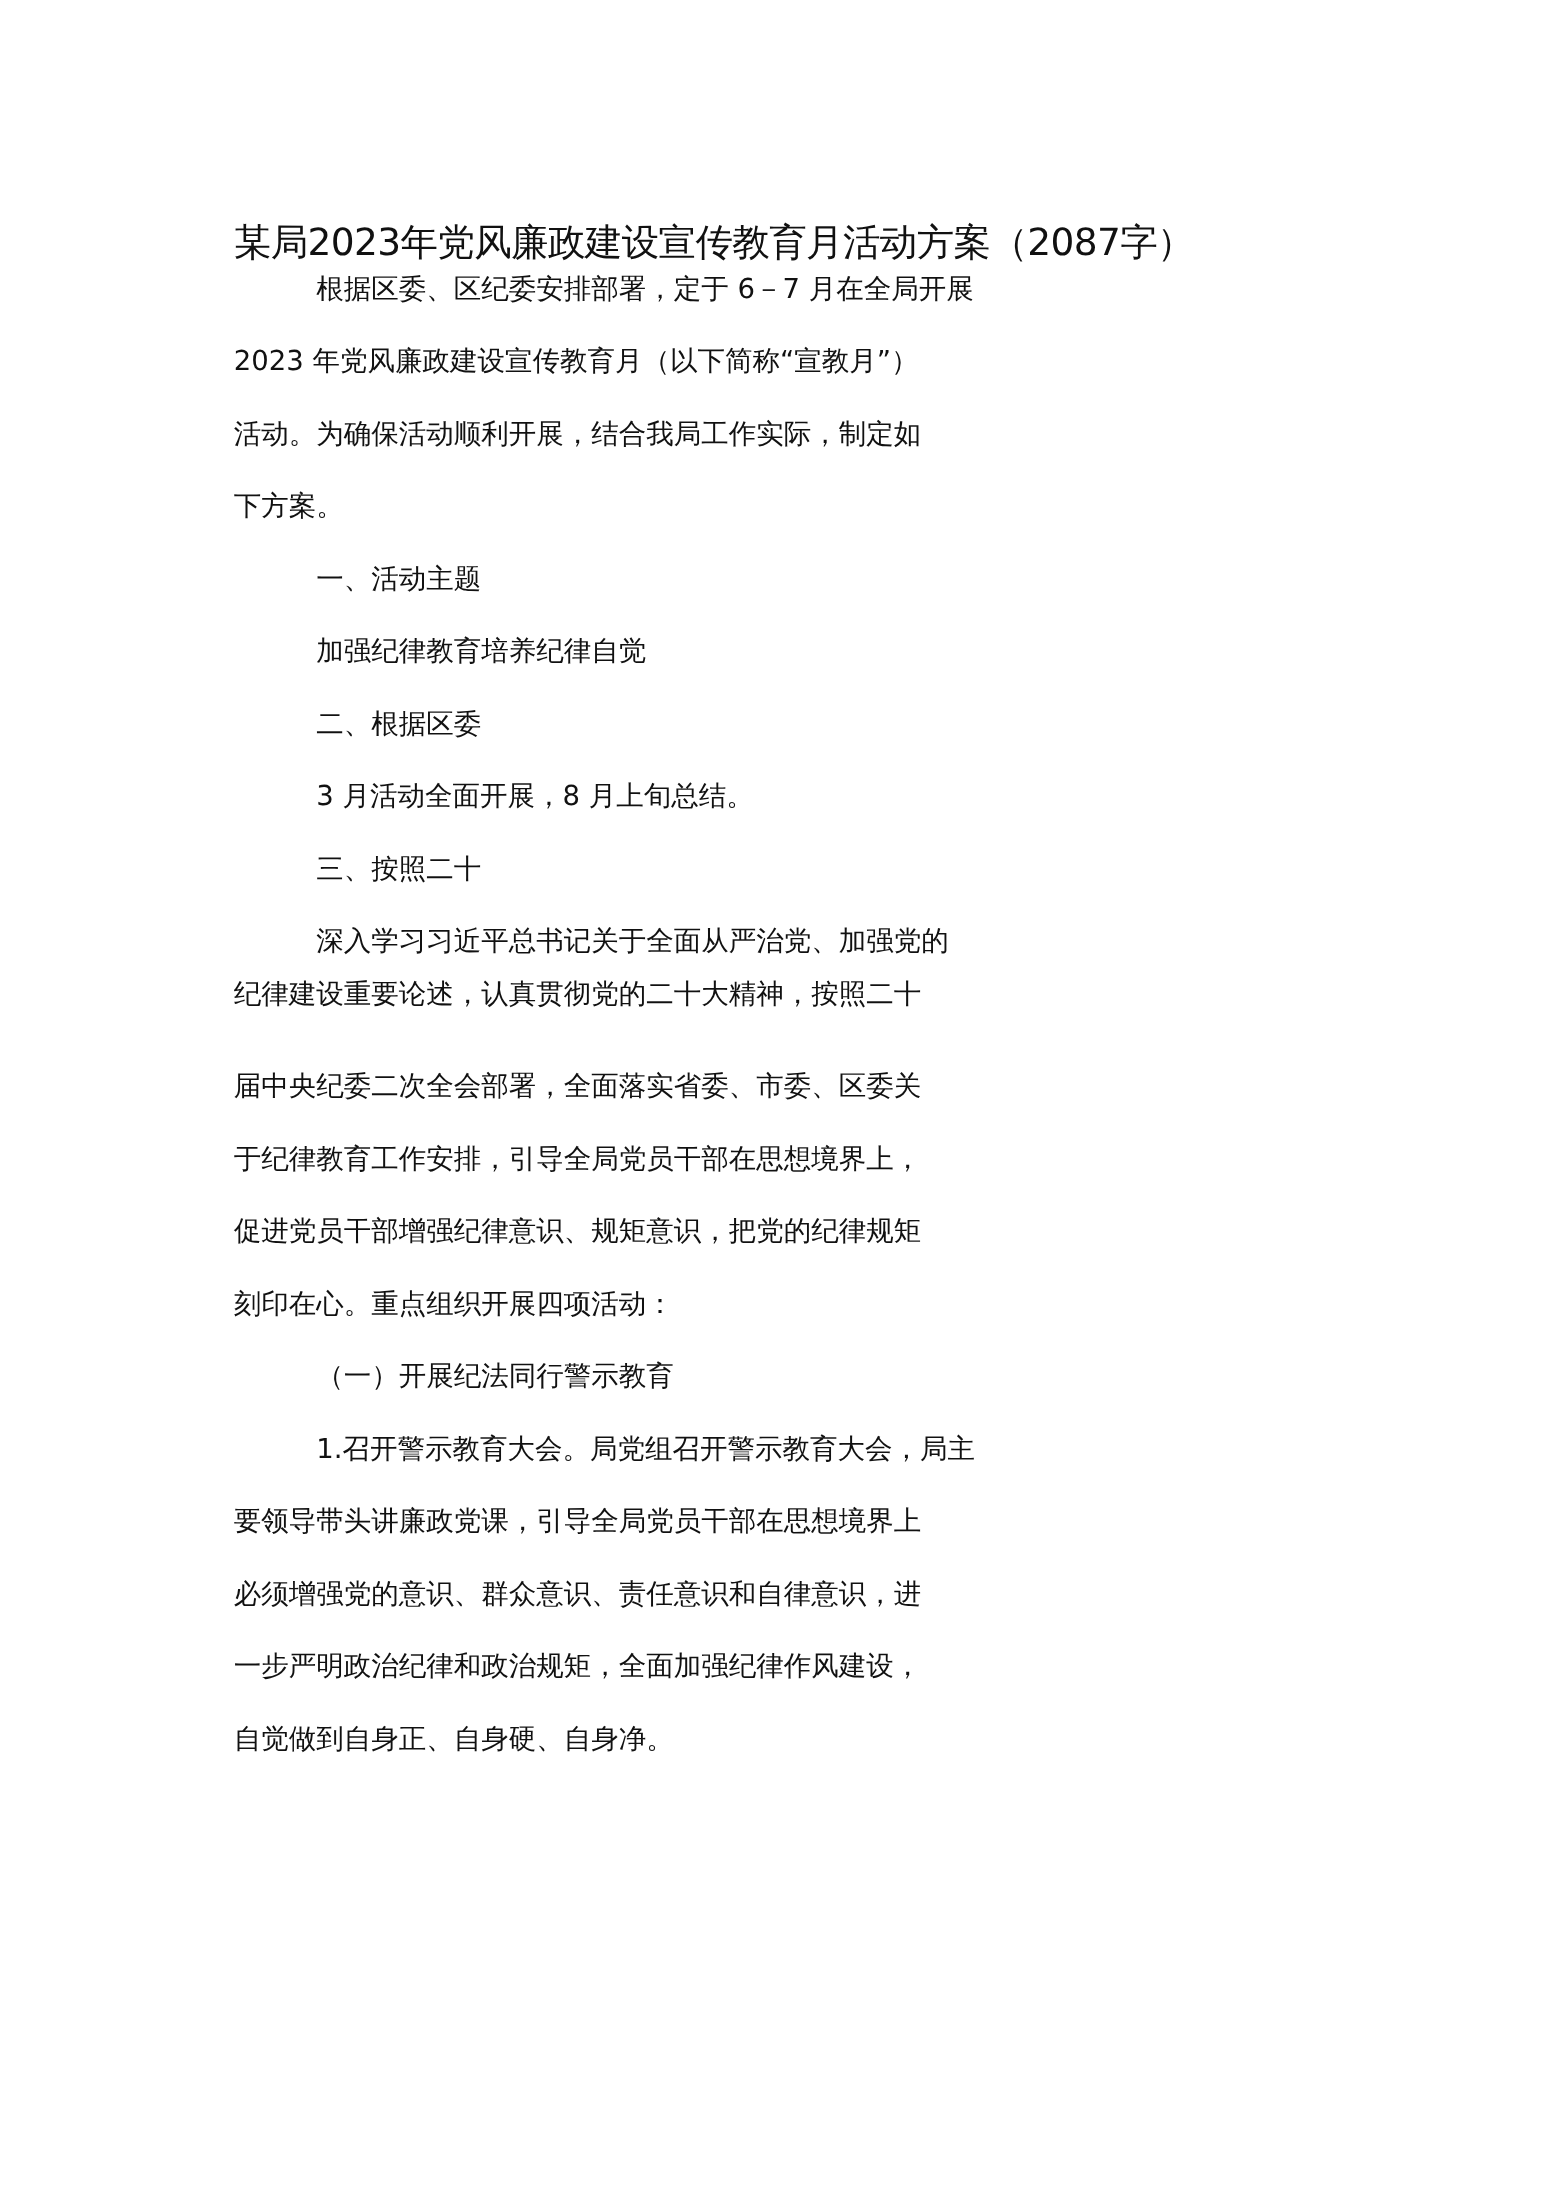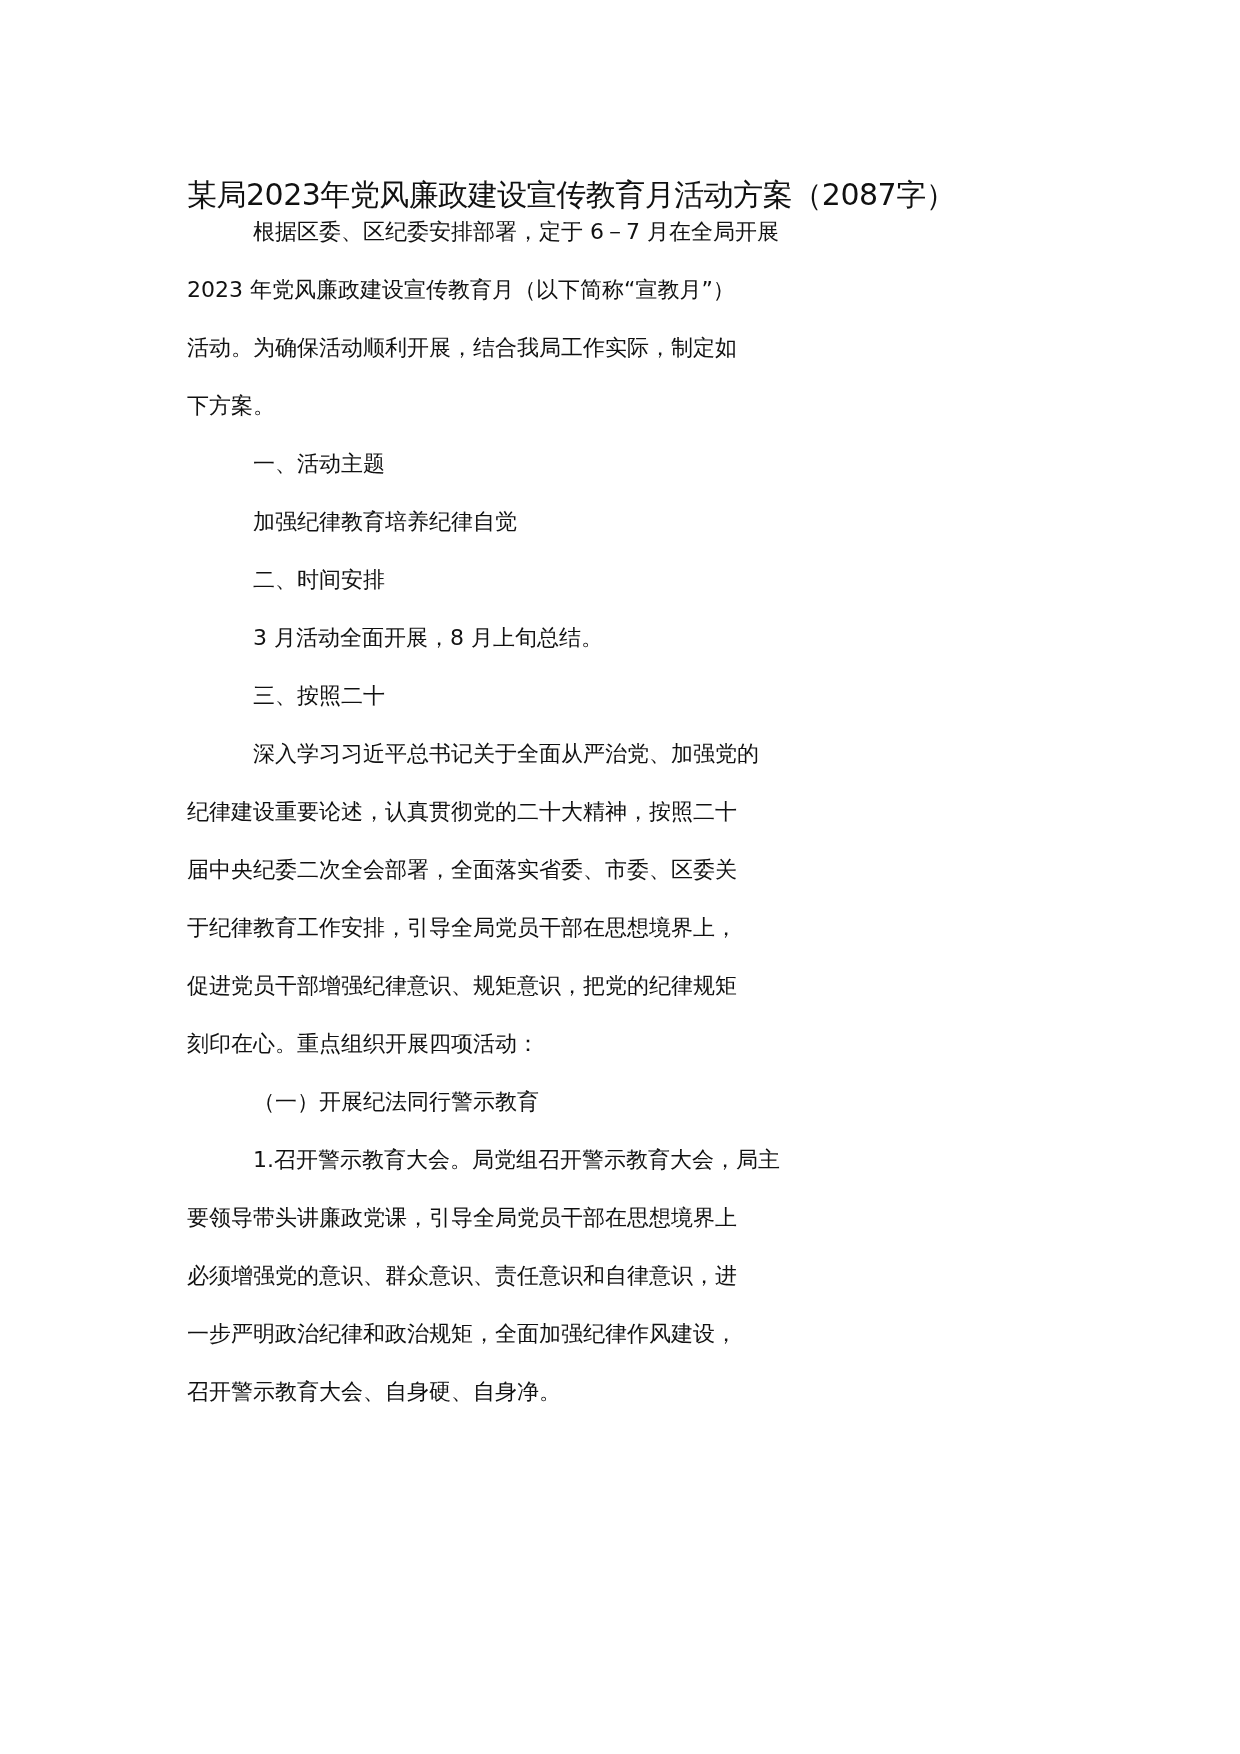--- a/index.html
+++ b/index.html
@@ -15,29 +15,29 @@
 
 <div class="page">
   <div class="title">某局2023年党风廉政建设宣传教育月活动方案（2087字）</div>
   <div class="body-lines">
     <div class="line indent" style="top:212px">根据区委、区纪委安排部署，定于 6－7 月在全局开展</div>
     <div class="line" style="top:270px">2023 年党风廉政建设宣传教育月（以下简称“宣教月”）</div>
     <div class="line" style="top:328px">活动。为确保活动顺利开展，结合我局工作实际，制定如</div>
     <div class="line" style="top:386px">下方案。</div>
     <div class="line indent" style="top:444px">一、活动主题</div>
     <div class="line indent" style="top:502px">加强纪律教育培养纪律自觉</div>
-    <div class="line indent" style="top:560px">二、时间安排</div>
+    <div class="line indent" style="top:560px">二、根据区委</div>
     <div class="line indent" style="top:618px">3 月活动全面开展，8 月上旬总结。</div>
     <div class="line indent" style="top:676px">三、按照二十</div>
     <div class="line indent" style="top:734px">深入学习习近平总书记关于全面从严治党、加强党的</div>
-    <div class="line" style="top:792px">纪律建设重要论述，认真贯彻党的二十大精神，按照二十</div>
+    <div class="line" style="top:776px">纪律建设重要论述，认真贯彻党的二十大精神，按照二十</div>
     <div class="line" style="top:850px">届中央纪委二次全会部署，全面落实省委、市委、区委关</div>
     <div class="line" style="top:908px">于纪律教育工作安排，引导全局党员干部在思想境界上，</div>
     <div class="line" style="top:966px">促进党员干部增强纪律意识、规矩意识，把党的纪律规矩</div>
     <div class="line" style="top:1024px">刻印在心。重点组织开展四项活动：</div>
     <div class="line indent" style="top:1082px">（一）开展纪法同行警示教育</div>
     <div class="line indent" style="top:1140px">1.召开警示教育大会。局党组召开警示教育大会，局主</div>
     <div class="line" style="top:1198px">要领导带头讲廉政党课，引导全局党员干部在思想境界上</div>
     <div class="line" style="top:1256px">必须增强党的意识、群众意识、责任意识和自律意识，进</div>
     <div class="line" style="top:1314px">一步严明政治纪律和政治规矩，全面加强纪律作风建设，</div>
-    <div class="line" style="top:1372px">召开警示教育大会、自身硬、自身净。</div>
+    <div class="line" style="top:1372px">自觉做到自身正、自身硬、自身净。</div>
   </div>
 </div>
 
 </body></html>

